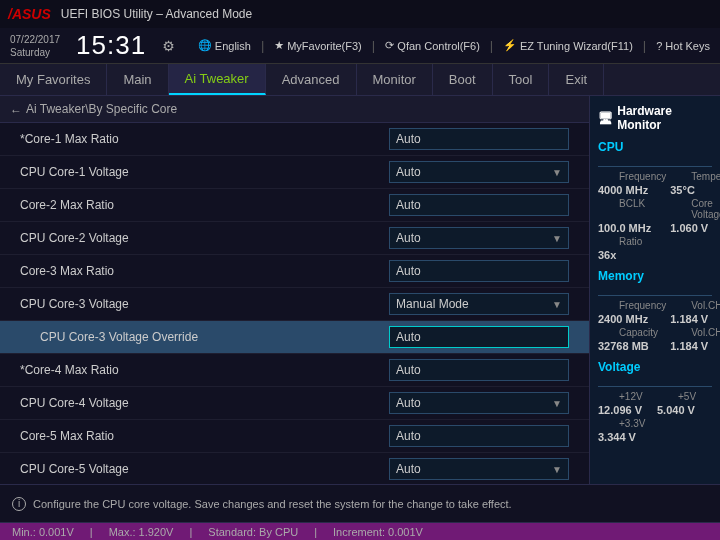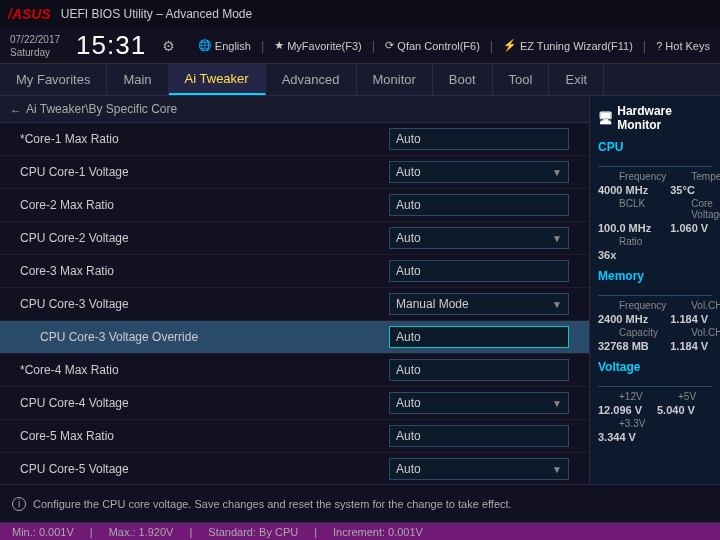--- a/index.html
+++ b/index.html
@@ -59,21 +59,21 @@
     }
     .nav-tab {
       padding: 0 16px;
       display: flex;
       align-items: center;
       cursor: pointer;
       font-size: 13px;
       color: #aaa;
       border-right: 1px solid #2a2a4a;
     }
-    .nav-tab.active { background: #252545; color: #fde047; border-bottom: 2px solid #00d4ff; }
+    .nav-tab.active { background: #252545; color: #84cc16; border-bottom: 2px solid #00d4ff; }
 
     
     #main-layout {
       display: flex;
       height: calc(540px - 28px - 36px - 32px - 28px - 28px);
     }
 
     
     #left-panel {
       flex: 1;

